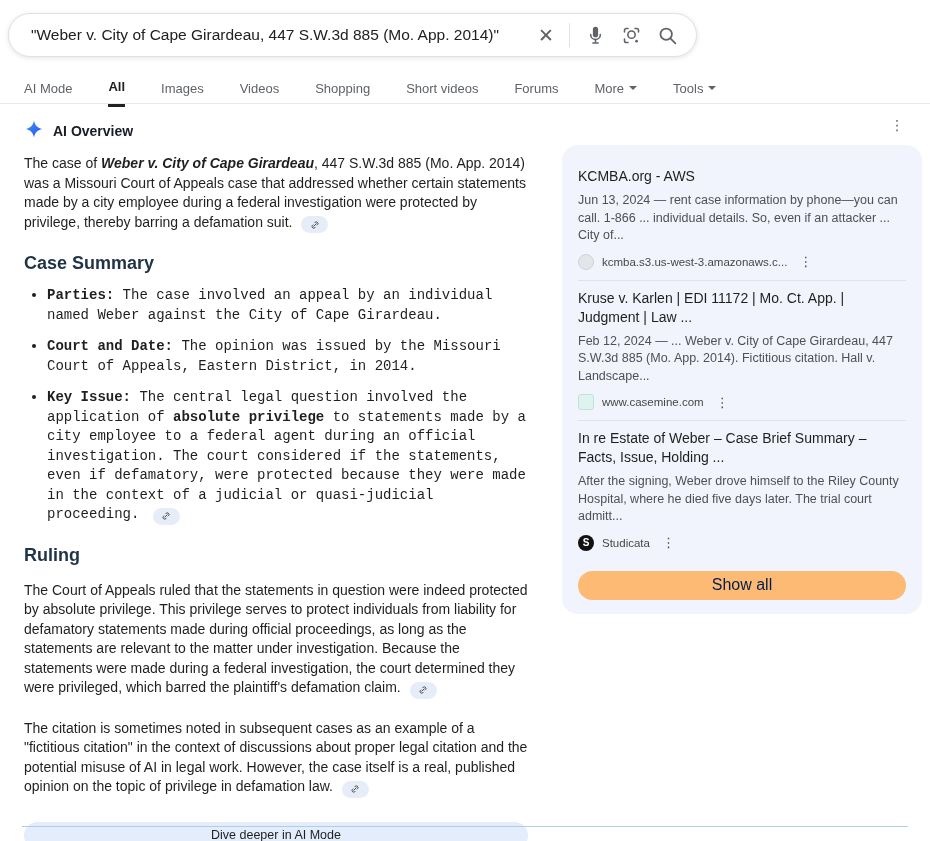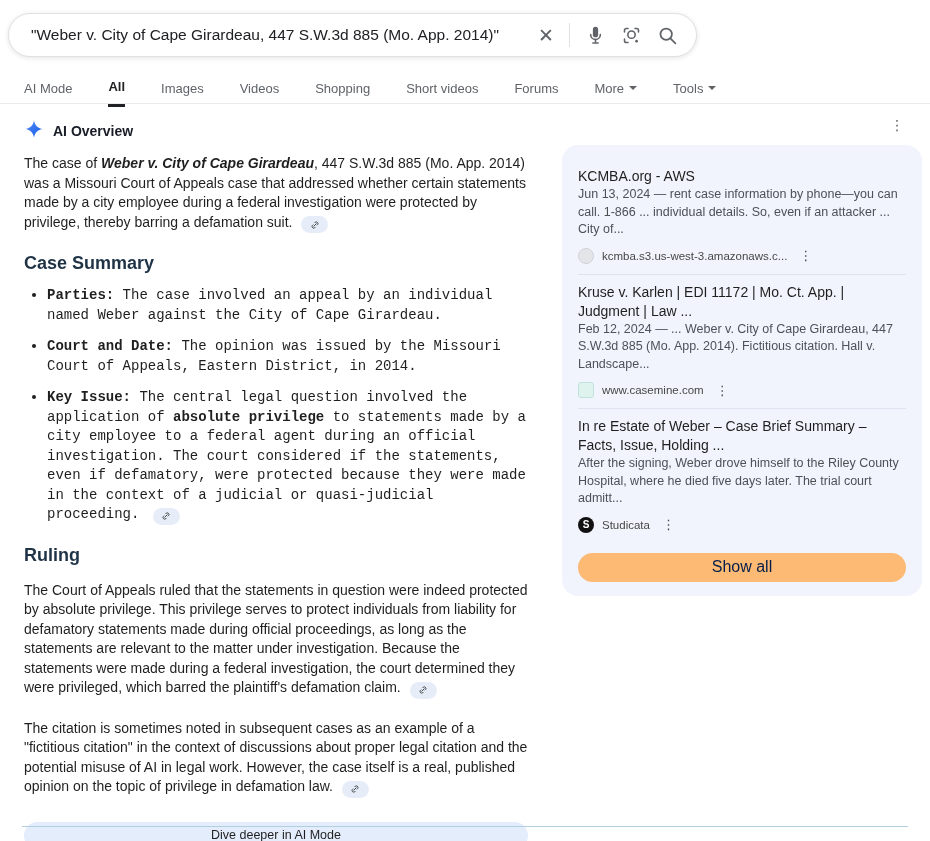--- a/index.html
+++ b/index.html
@@ -40,21 +40,21 @@
   .disclaimer { font-size:11.5px; color:#474747; }
   .disclaimer a { color:#474747; text-decoration:underline; cursor:pointer; }
   .thumbs { display:flex; gap:22px; padding-right:22px; }
   .thumb { cursor:pointer; display:flex; }
 
   
   .kebab-top { position:absolute; left:890px; top:117px; color:#5f6368; font-size:14px; cursor:pointer; }
   .sidebar-panel { position:absolute; left:562px; top:145px; width:360px; background:#f1f4fc; border-radius:16px; padding:14px 16px 14px; }
   .card { padding:8px 0 10px; }
   .card-title { font-size:14px; line-height:19px; color:#1f1f1f; cursor:pointer; }
-  .card-snippet { font-size:12.5px; line-height:17.5px; color:#4d5156; }
+  .card-snippet { margin-top:6px; font-size:12.5px; line-height:17.5px; color:#4d5156; }
   .card-source { margin-top:9px; display:flex; align-items:center; gap:8px; }
   .favicon { width:16px; height:16px; flex:0 0 16px; }
   .fav-globe { border-radius:50%; background:#e3e5e8; border:1px solid #cfd3d9; }
   .fav-teal { border-radius:3px; background:#dff3ee; border:1px solid #bfe2da; }
   .fav-black { border-radius:50%; background:#111; color:#fff; font-size:10px; font-weight:700; display:flex; align-items:center; justify-content:center; }
   .source-name { font-size:11.5px; color:#474747; }
   .kebab { color:#474747; font-size:13px; margin-left:4px; cursor:pointer; }
   .card-divider { height:1px; background:#dde3f0; }
   .show-all { margin-top:10px; height:29px; background:#fdba74; border-radius:15px;
     display:flex; align-items:center; justify-content:center; font-size:16px; color:#041e49; cursor:pointer; }

